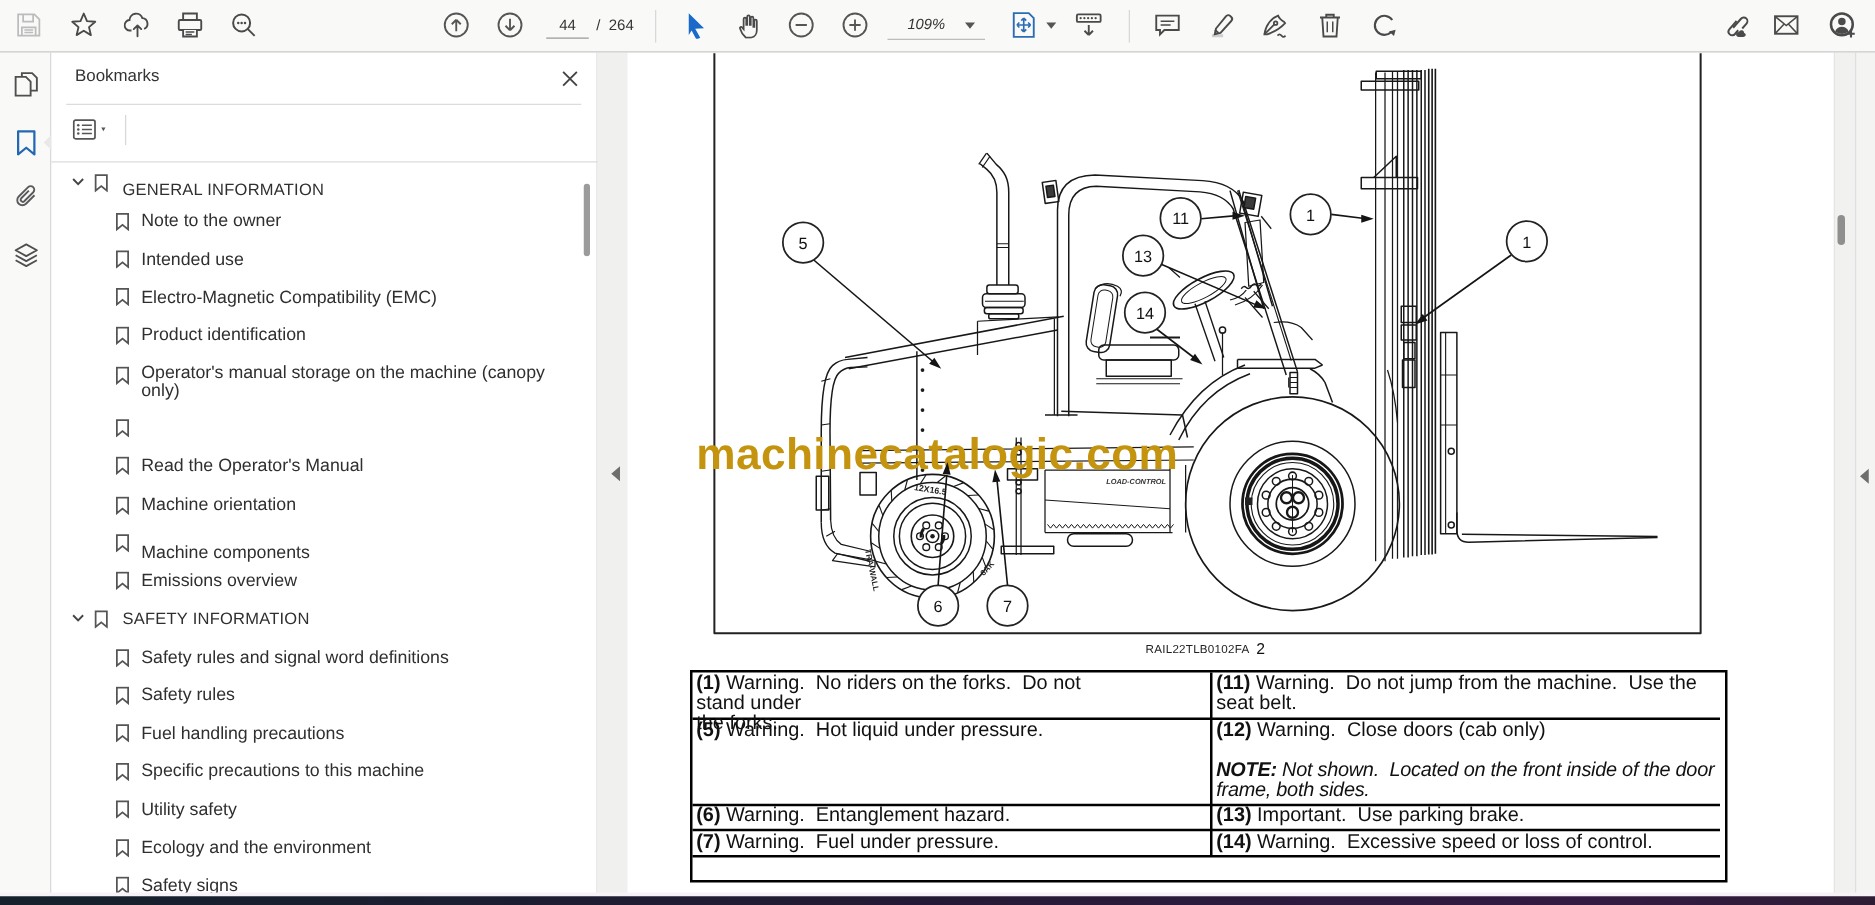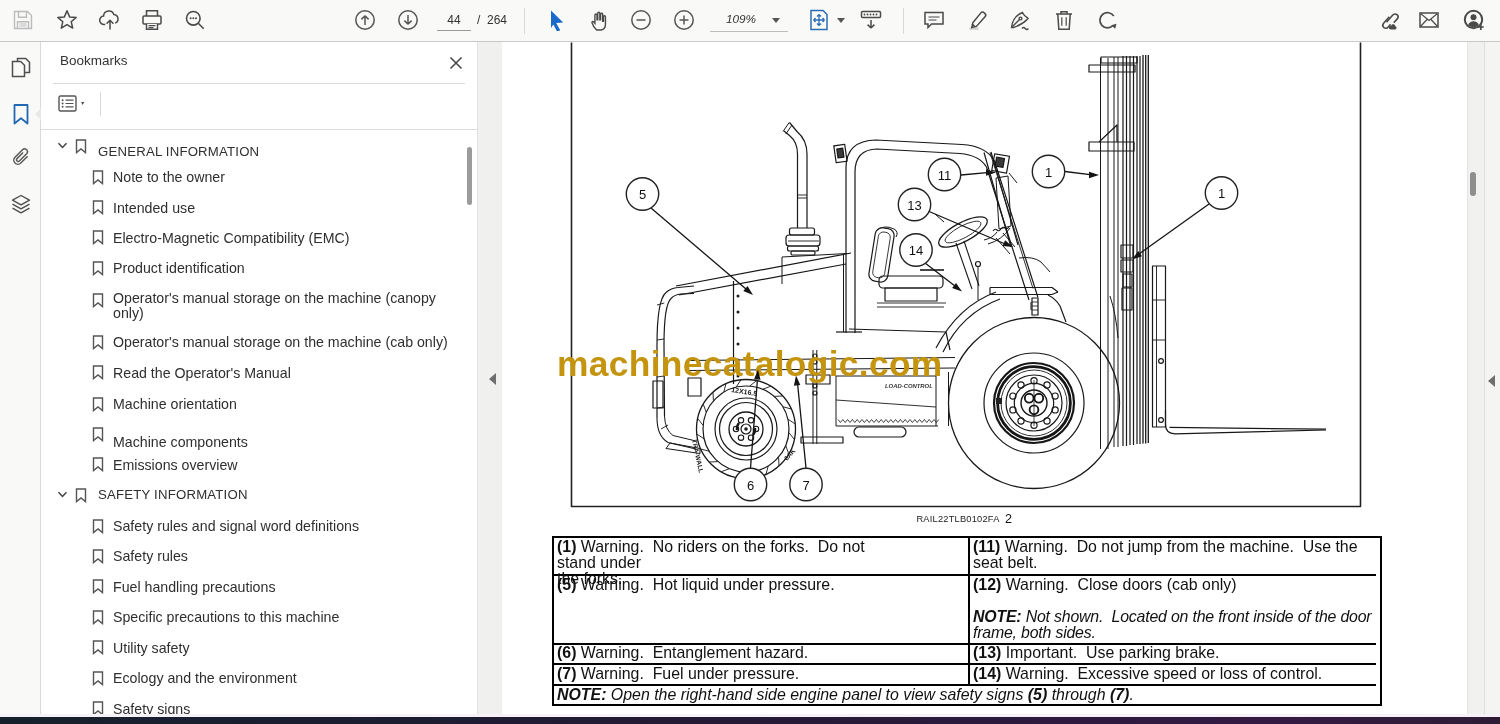--- a/index.html
+++ b/index.html
@@ -244,21 +244,20 @@
         <path d="M1.5 1h9v12.6L6 9.9l-4.5 3.7z" fill="none" stroke="#555" stroke-width="1.4"></path>
       </svg>
     <div class="row" style="left:72px;top:216px">Product identification</div>
     <svg class="bmi" style="left:51px;top:251px" viewBox="0 0 12 15">
         <path d="M1.5 1h9v12.6L6 9.9l-4.5 3.7z" fill="none" stroke="#555" stroke-width="1.4"></path>
       </svg>
     <div class="row2" style="left:72px;top:248.5px">Operator's manual storage on the machine (canopy only)</div>
     <svg class="bmi" style="left:51px;top:292.5px" viewBox="0 0 12 15">
         <path d="M1.5 1h9v12.6L6 9.9l-4.5 3.7z" fill="none" stroke="#555" stroke-width="1.4"></path>
       </svg>
-    <div class="row" style="left:72px;top:290px">Operator's manual storage on the machine (cab only)</div>
     <svg class="bmi" style="left:51px;top:323px" viewBox="0 0 12 15">
         <path d="M1.5 1h9v12.6L6 9.9l-4.5 3.7z" fill="none" stroke="#555" stroke-width="1.4"></path>
       </svg>
     <div class="row" style="left:72px;top:320.5px">Read the Operator's Manual</div>
     <svg class="bmi" style="left:51px;top:354.5px" viewBox="0 0 12 15">
         <path d="M1.5 1h9v12.6L6 9.9l-4.5 3.7z" fill="none" stroke="#555" stroke-width="1.4"></path>
       </svg>
     <div class="row" style="left:72px;top:352px">Machine orientation</div>
     <svg class="bmi" style="left:51px;top:385px" viewBox="0 0 12 15">
         <path d="M1.5 1h9v12.6L6 9.9l-4.5 3.7z" fill="none" stroke="#555" stroke-width="1.4"></path>
@@ -544,16 +543,15 @@
   <div class="hb" style="top:146px"></div>
   <div class="vb" style="height:146px"></div>
   <div class="cell" style="left:0;top:1px;width:340px"><b>(1)</b> Warning.&nbsp; No riders on the forks.&nbsp; Do not stand under<br>the forks.</div>
   <div class="cell" style="left:416px;top:1px;width:406px"><b>(11)</b> Warning.&nbsp; Do not jump from the machine.&nbsp; Use the<br>seat belt.</div>
   <div class="cell" style="left:0;top:39px;width:414px"><b>(5)</b> Warning.&nbsp; Hot liquid under pressure.</div>
   <div class="cell" style="left:416px;top:39px;width:406px"><b>(12)</b> Warning.&nbsp; Close doors (cab only)<br><br><i style="letter-spacing:-0.2px"><b>NOTE:</b> Not shown.&nbsp; Located on the front inside of the door<br>frame, both sides.</i></div>
   <div class="cell" style="left:0;top:107px;width:414px"><b>(6)</b> Warning.&nbsp; Entanglement hazard.</div>
   <div class="cell" style="left:416px;top:107px;width:406px"><b>(13)</b> Important.&nbsp; Use parking brake.</div>
   <div class="cell" style="left:0;top:127.5px;width:414px"><b>(7)</b> Warning.&nbsp; Fuel under pressure.</div>
   <div class="cell" style="left:416px;top:127.5px;width:406px"><b>(14)</b> Warning.&nbsp; Excessive speed or loss of control.</div>
-  <div class="cell" style="left:0;top:148.5px;width:822px"><i><b>NOTE:</b> Open the right-hand side engine panel to view safety signs <b>(5)</b> through <b>(7)</b>.</i></div>
 </div>
 <div id="tbline"></div>
 <div id="taskbar"></div>
 
 </body></html>

